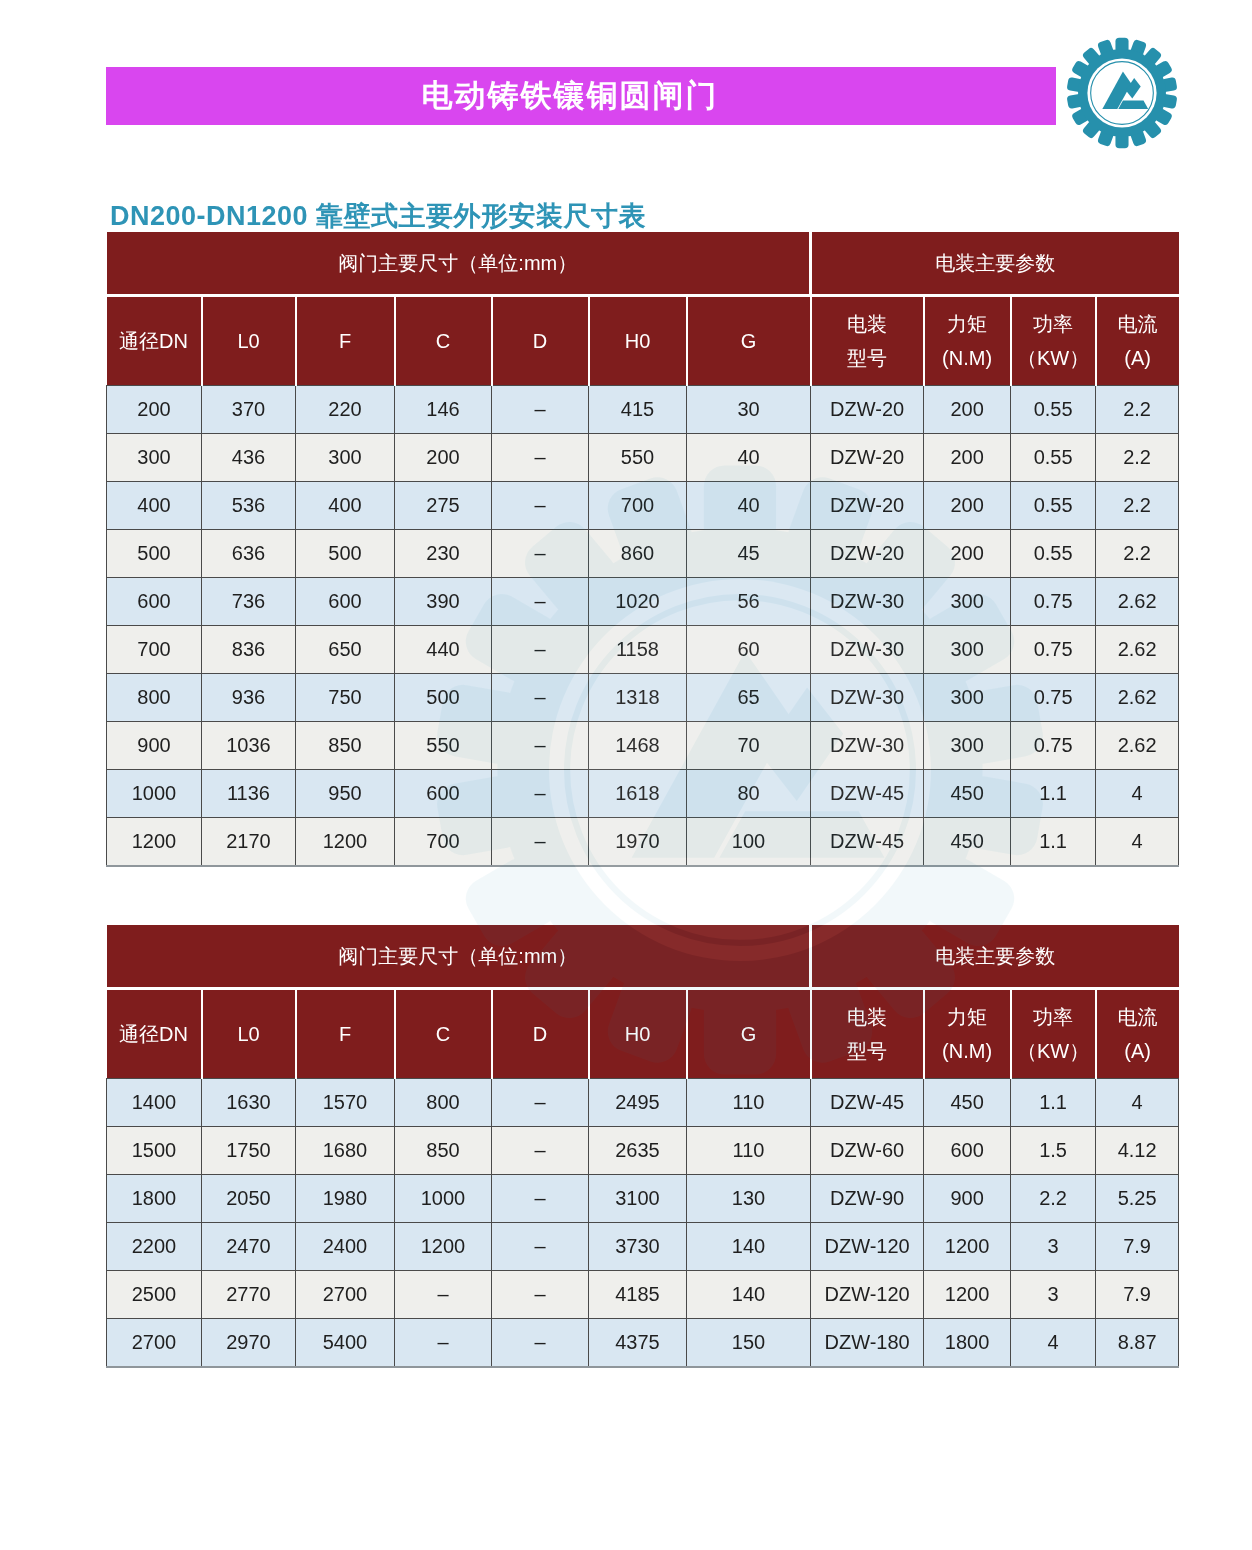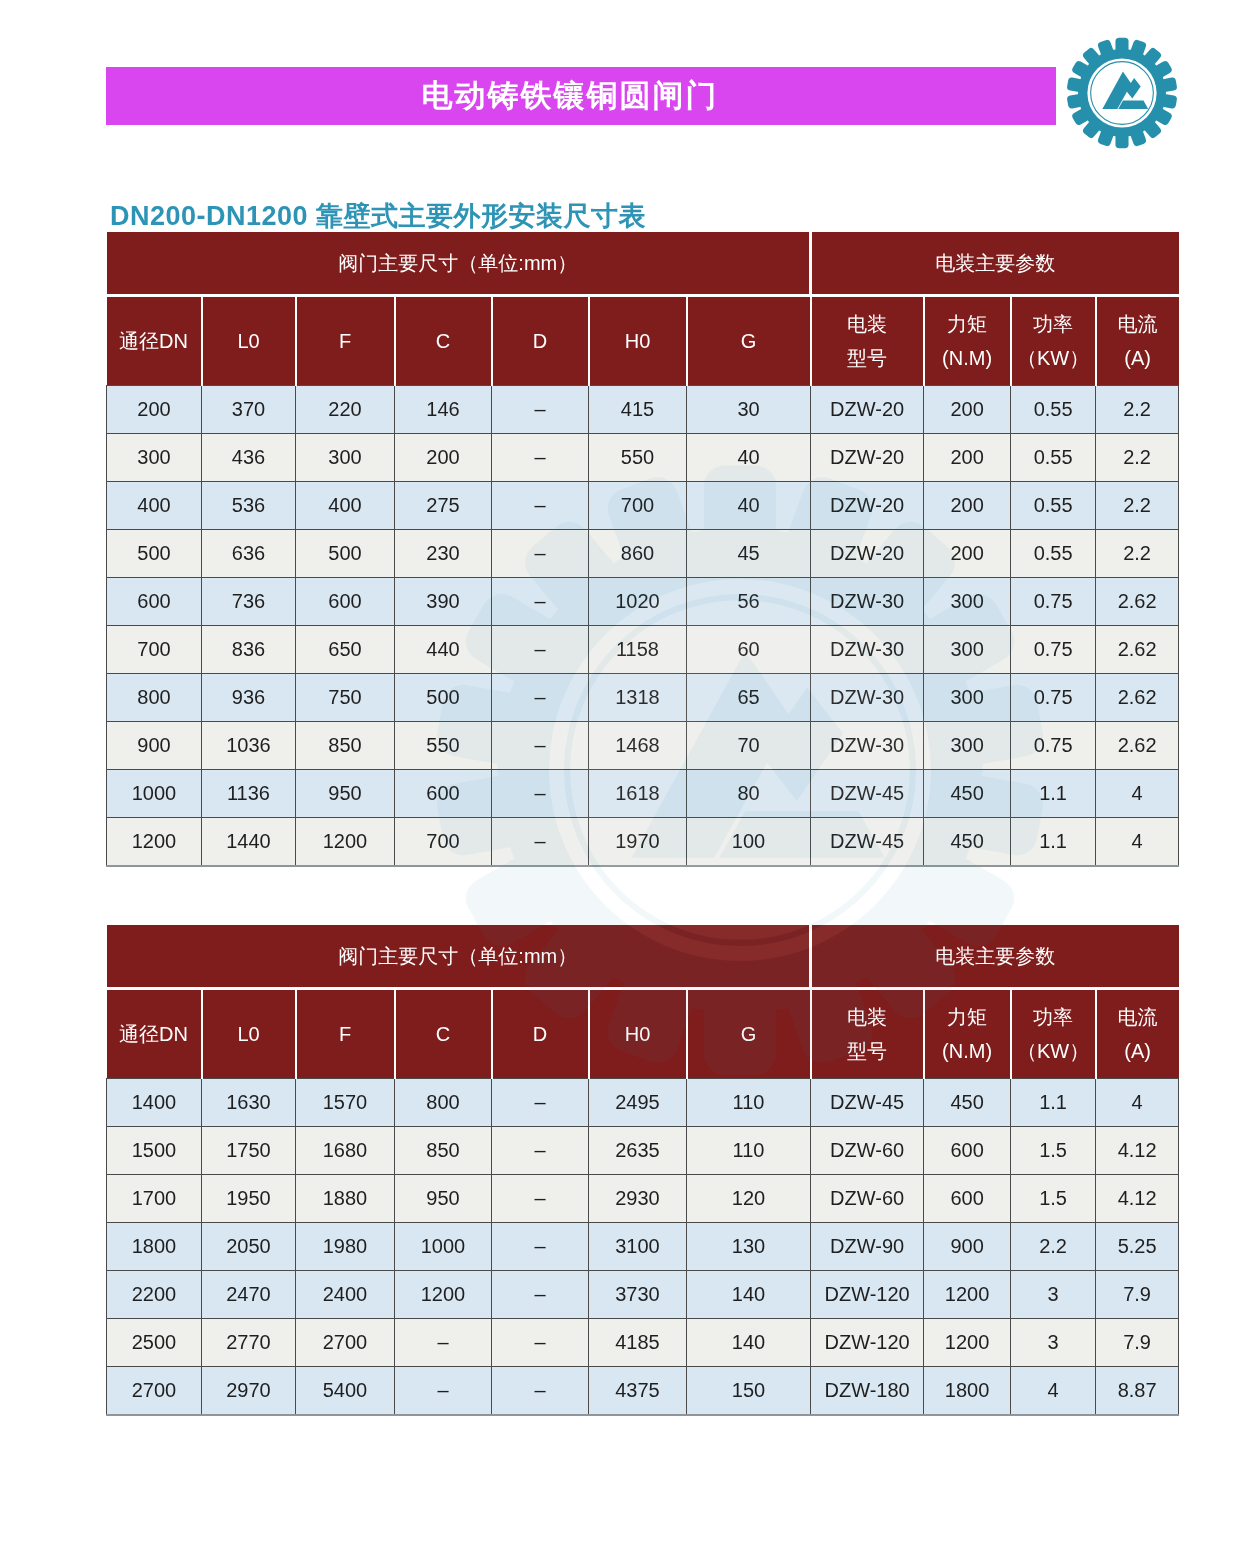--- a/index.html
+++ b/index.html
@@ -279,21 +279,21 @@
           <td>–</td>
           <td>1618</td>
           <td>80</td>
           <td>DZW-45</td>
           <td>450</td>
           <td>1.1</td>
           <td>4</td>
         </tr>
         <tr class="even">
           <td>1200</td>
-          <td>1440</td>
+          <td>2170</td>
           <td>1200</td>
           <td>700</td>
           <td>–</td>
           <td>1970</td>
           <td>100</td>
           <td>DZW-45</td>
           <td>450</td>
           <td>1.1</td>
           <td>4</td>
         </tr>
@@ -379,33 +379,20 @@
           <td>1680</td>
           <td>850</td>
           <td>–</td>
           <td>2635</td>
           <td>110</td>
           <td>DZW-60</td>
           <td>600</td>
           <td>1.5</td>
           <td>4.12</td>
         </tr>
-        <tr class="even">
-          <td>1700</td>
-          <td>1950</td>
-          <td>1880</td>
-          <td>950</td>
-          <td>–</td>
-          <td>2930</td>
-          <td>120</td>
-          <td>DZW-60</td>
-          <td>600</td>
-          <td>1.5</td>
-          <td>4.12</td>
-        </tr>
         <tr class="odd">
           <td>1800</td>
           <td>2050</td>
           <td>1980</td>
           <td>1000</td>
           <td>–</td>
           <td>3100</td>
           <td>130</td>
           <td>DZW-90</td>
           <td>900</td>

